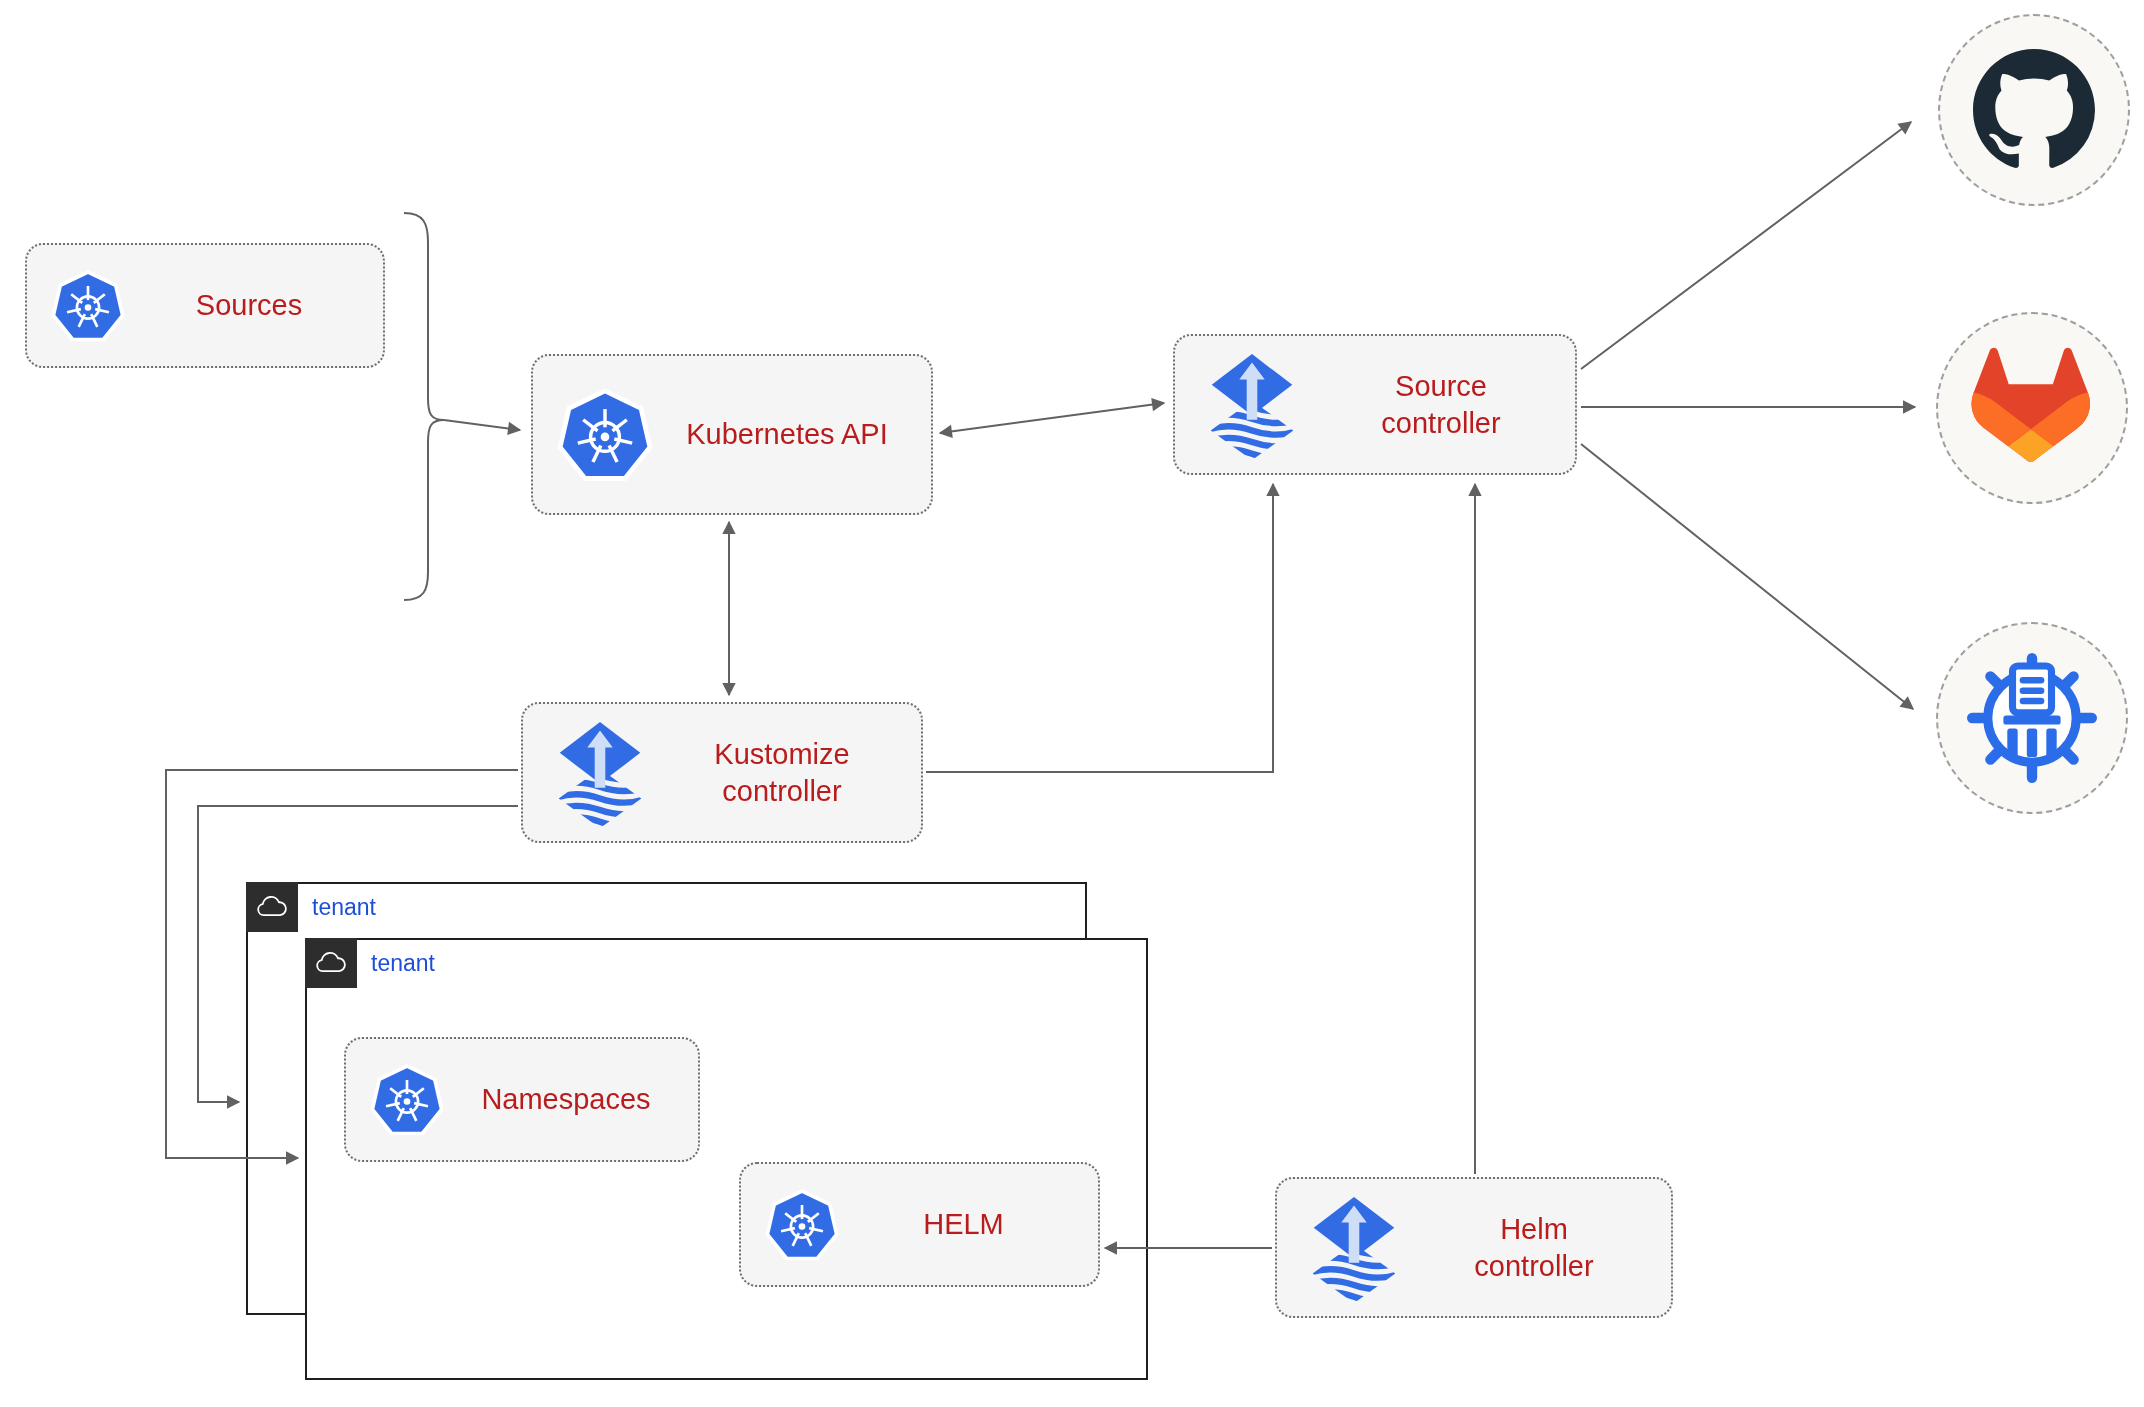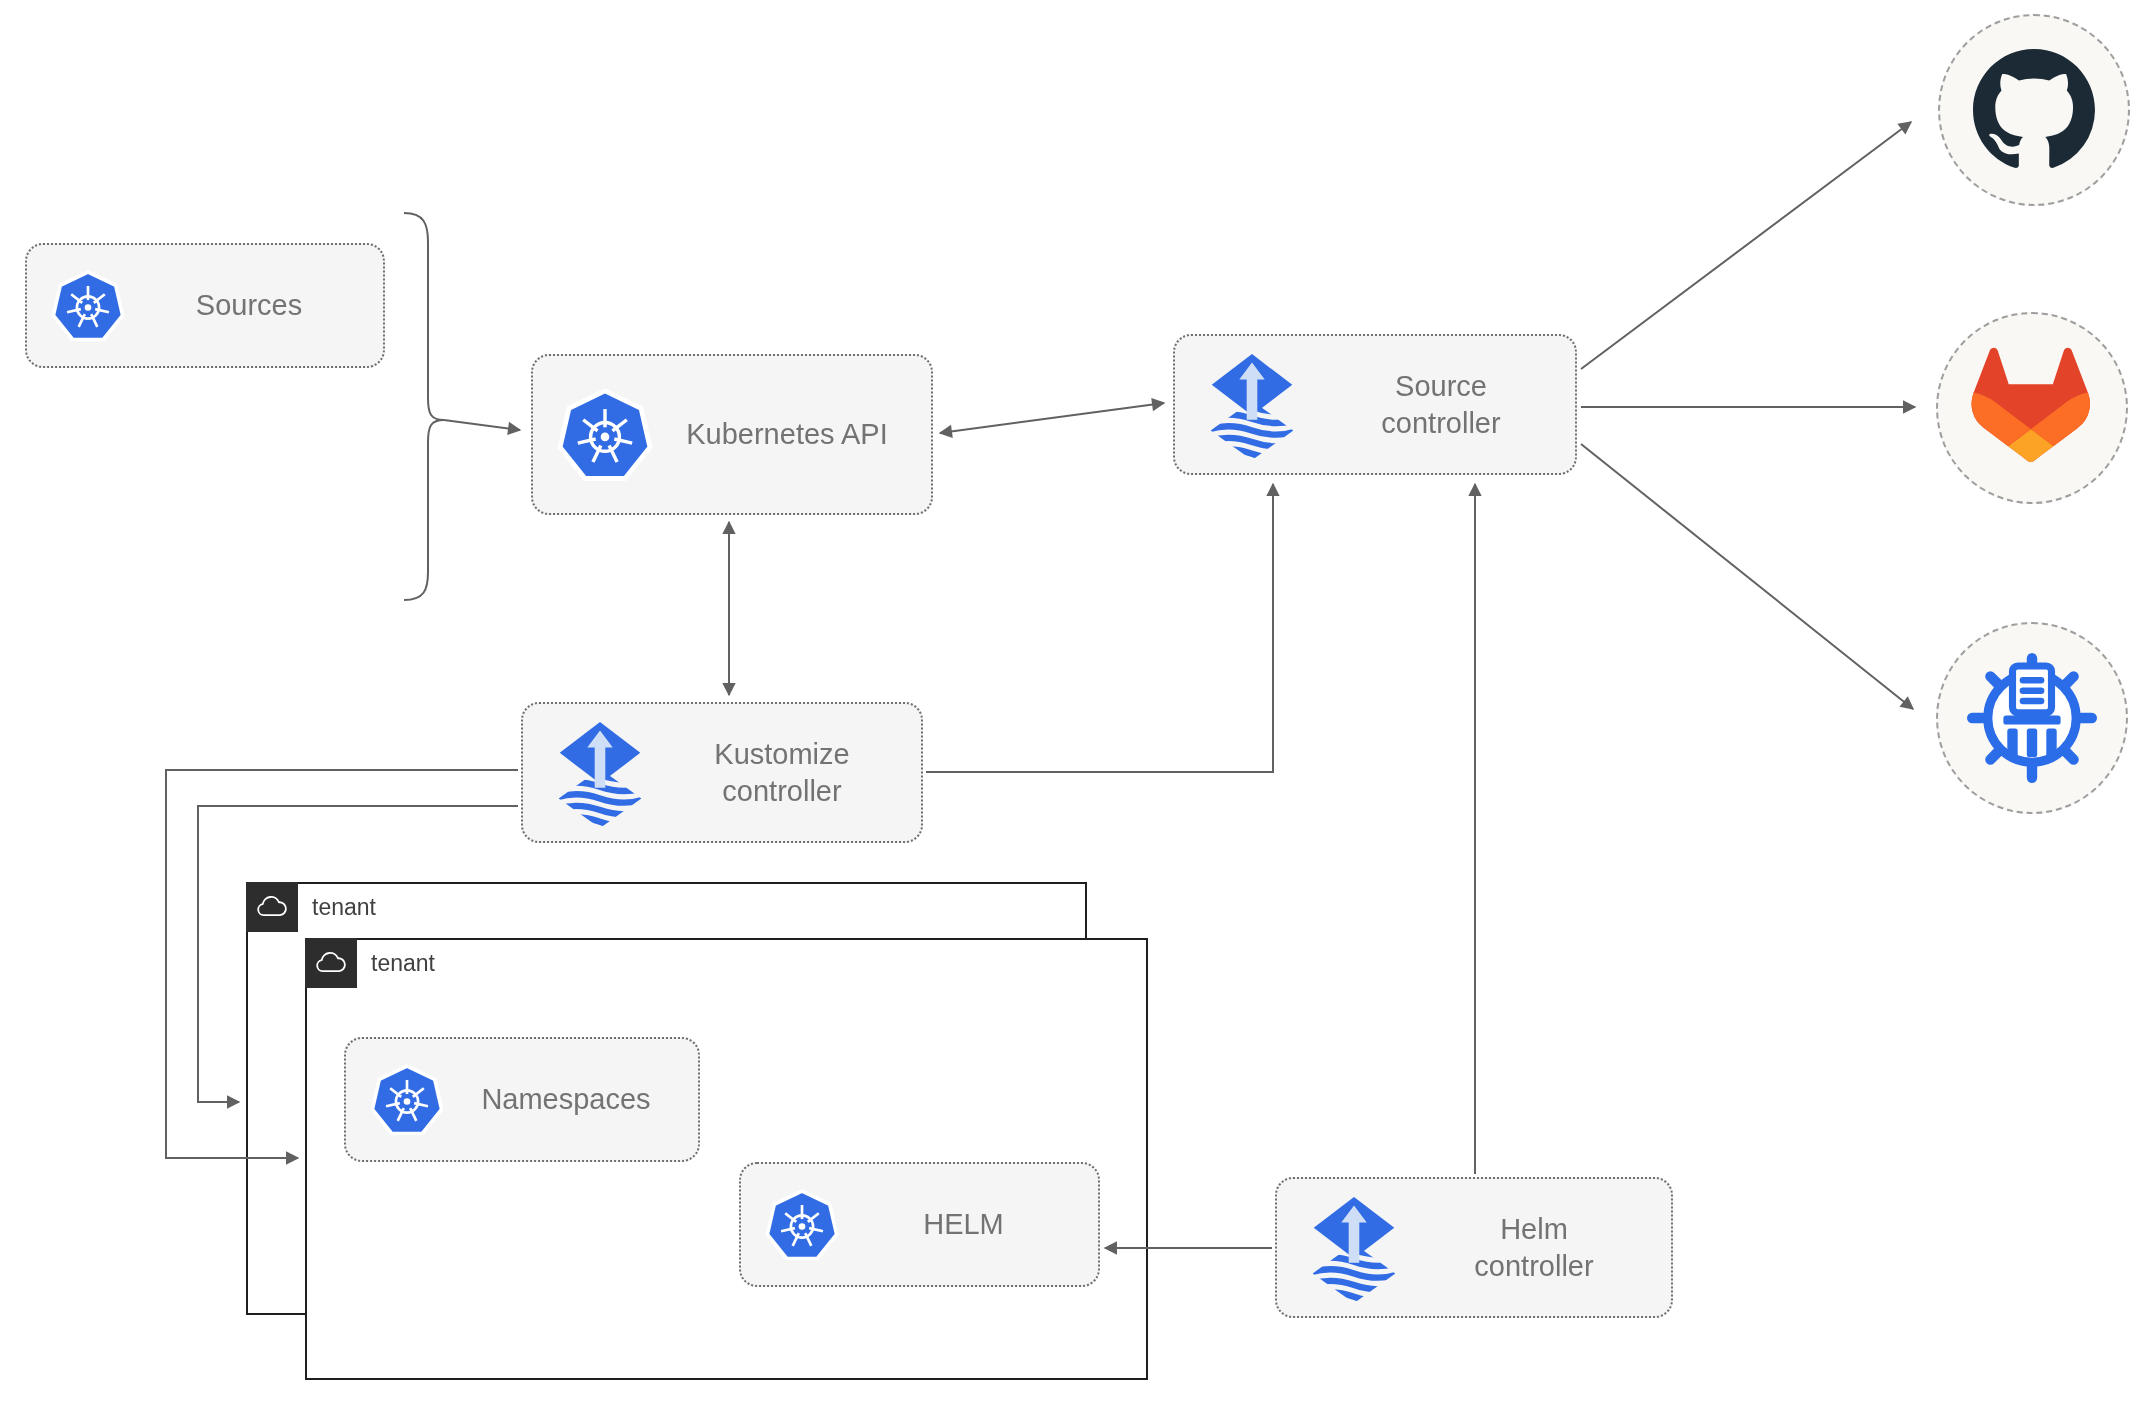--- a/index.html
+++ b/index.html
@@ -7,38 +7,38 @@
     position:relative; width:2144px; height:1407px;
     font-family:"Liberation Sans", sans-serif; color:#1a1a1a;
     background:#ffffff; overflow:hidden;
   }
   .node {
     position:absolute; box-sizing:border-box;
     background:#f5f5f6; border:2px dotted #6e6e6e; border-radius:18px;
     display:flex; align-items:center; padding:0 10px;
   }
   .node .icon { flex:none; margin-left:14px; display:block; }
-  .node .label { flex:1; text-align:center; font-size:29px; color:#737373; }
+  .node .label { flex:1; text-align:center; font-size:29px; color:#b91c1c; }
   .node .label .ln { display:block; line-height:37px; }
   .circle-node {
     position:absolute; box-sizing:border-box; border-radius:50%;
     background:#f9f8f5; border:2px dashed #9e9e9e;
     display:flex; align-items:center; justify-content:center;
   }
   .tenant {
     position:absolute; box-sizing:border-box; background:#ffffff;
     border:2px solid #1f1f1f;
   }
   .tenant-badge {
     position:absolute; left:-2px; top:-2px; width:52px; height:50px;
     background:#2d2d2d; display:flex; align-items:center; justify-content:center;
   }
   .tenant-label {
     position:absolute; left:64px; top:-2px; height:50px; line-height:50px;
-    font-size:23px; color:#404040;
+    font-size:23px; color:#1d4ed8;
   }
   #edges { position:absolute; left:0; top:0; z-index:10; pointer-events:none; }
   .tenant.back { z-index:1; }
   .tenant.front { z-index:2; }
   .lvl { position:relative; z-index:3; }
 </style>
 </head>
 <body>
 
 <div id="canvas">

